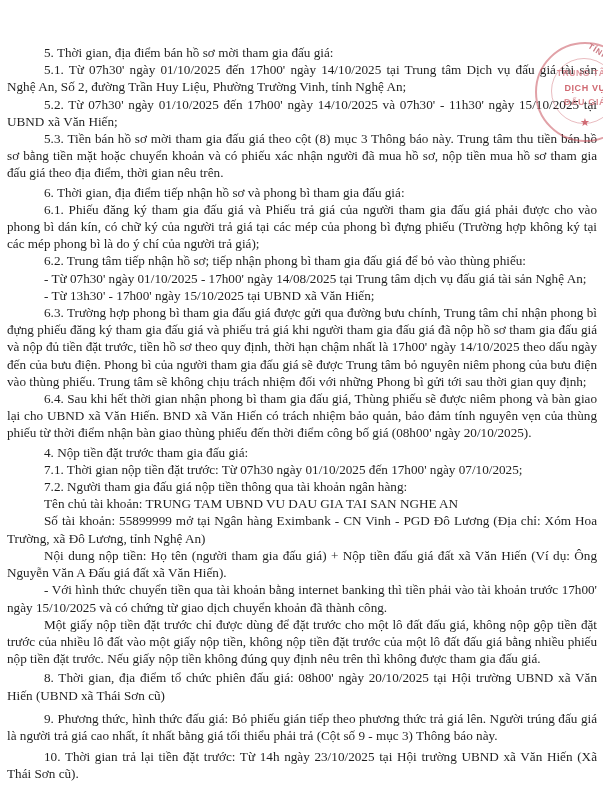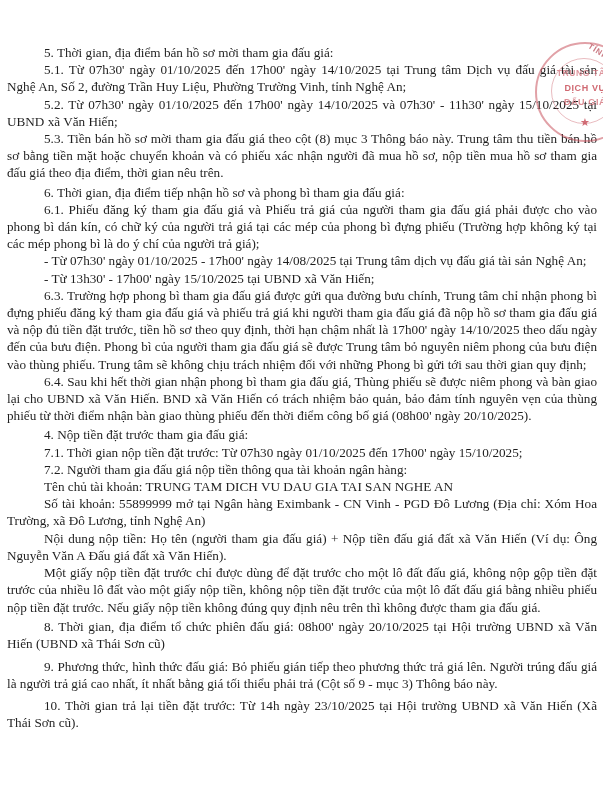--- a/index.html
+++ b/index.html
@@ -82,30 +82,32 @@
 
 <div class="page">
 
   <div class="doc-body">
       <p class="para"><span>5. Thời gian, địa điểm bán hồ sơ mời tham gia đấu giá:</span></p>
       <p class="para"><span>5.1. Từ </span><span class="b">07h30' ngày 01/10/2025 đến 17h00' ngày 14/10/2025</span><span> tại Trung tâm Dịch vụ đấu giá tài sản Nghệ An, Số 2, đường Trần Huy Liệu, Phường Trường Vinh, tỉnh Nghệ An;</span></p>
       <p class="para"><span>5.2. Từ </span><span class="b">07h30' ngày 01/10/2025 đến 17h00' ngày 14/10/2025</span><span> và </span><span class="b">07h30' - 11h30' ngày 15/10/2025</span><span> tại UBND xã Văn Hiến;</span></p>
       <p class="para"><span>5.3. Tiền bán hồ sơ mời tham gia đấu giá theo cột (8) mục 3 Thông báo này. Trung tâm thu tiền bán hồ sơ bằng tiền mặt hoặc chuyển khoản và có phiếu xác nhận người đã mua hồ sơ, nộp tiền mua hồ sơ tham gia đấu giá theo địa điểm, thời gian nêu trên.</span></p>
       <p class="para mt2"><span>6. Thời gian, địa điểm tiếp nhận hồ sơ và phong bì tham gia đấu giá:</span></p>
       <p class="para"><span>6.1. Phiếu đăng ký tham gia đấu giá và Phiếu trả giá của người tham gia đấu giá phải được cho vào phong bì dán kín, có chữ ký của người trả giá tại các mép của phong bì đựng phiếu (Trường hợp không ký tại các mép phong bì là do ý chí của người trả giá);</span></p>
+      <p class="para"><span>6.2. Trung tâm tiếp nhận hồ sơ; tiếp nhận phong bì tham gia đấu giá để bỏ vào thùng phiếu:</span></p>
       <p class="para"><span>- Từ </span><span class="b">07h30' ngày 01/10/2025 - 17h00' ngày 14/08/2025</span><span> tại Trung tâm dịch vụ đấu giá tài sản Nghệ An;</span></p>
       <p class="para"><span>- Từ </span><span class="b">13h30' - 17h00' ngày 15/10/2025</span><span> tại UBND xã Văn Hiến;</span></p>
       <p class="para"><span>6.3. Trường hợp phong bì tham gia đấu giá được gửi qua đường bưu chính, Trung tâm chỉ nhận phong bì đựng phiếu đăng ký tham gia đấu giá và phiếu trả giá khi người tham gia đấu giá đã nộp hồ sơ tham gia đấu giá và nộp đủ tiền đặt trước, tiền hồ sơ theo quy định, thời hạn chậm nhất là </span><span class="b">17h00' ngày 14/10/2025</span><span> theo dấu ngày đến của bưu điện. Phong bì của người tham gia đấu giá sẽ được Trung tâm bỏ nguyên niêm phong của bưu điện vào thùng phiếu. Trung tâm sẽ không chịu trách nhiệm đối với những Phong bì gửi tới sau thời gian quy định;</span></p>
       <p class="para"><span>6.4. Sau khi hết thời gian nhận phong bì tham gia đấu giá, Thùng phiếu sẽ được niêm phong và bàn giao lại cho UBND xã Văn Hiến. BND xã Văn Hiến có trách nhiệm bảo quản, bảo đảm tính nguyên vẹn của thùng phiếu từ thời điểm nhận bàn giao thùng phiếu đến thời điểm công bố giá (08h00' ngày 20/10/2025).</span></p>
       <p class="para mt2"><span>4. Nộp tiền đặt trước tham gia đấu giá:</span></p>
-      <p class="para"><span>7.1. Thời gian nộp tiền đặt trước: Từ </span><span class="b">07h30 ngày 01/10/2025 đến 17h00' ngày 15/10/2025;</span></p>
+      <p class="para"><span>7.1. Thời gian nộp tiền đặt trước: Từ </span><span class="b">07h30 ngày 01/10/2025 đến 17h00' ngày 07/10/2025;</span></p>
       <p class="para"><span>7.2. Người tham gia đấu giá nộp tiền thông qua tài khoản ngân hàng:</span></p>
-      <p class="para"><span>Tên chủ tài khoản: TRUNG TAM DICH VU DAU GIA TAI SAN NGHE AN</span></p>
+      <p class="para"><span>Tên chủ tài khoản: TRUNG TAM UBND VU DAU GIA TAI SAN NGHE AN</span></p>
       <p class="para"><span>Số tài khoản: </span><span class="b">55899999</span><span> mở tại Ngân hàng Eximbank - CN Vinh - PGD Đô Lương (Địa chỉ: Xóm Hoa Trường, xã Đô Lương, tỉnh Nghệ An)</span></p>
       <p class="para"><span>Nội dung nộp tiền: Họ tên (người tham gia đấu giá) + Nộp tiền đấu giá đất xã Văn Hiến (Ví dụ: Ông Nguyễn Văn A Đấu giá đất xã Văn Hiến).</span></p>
+      <p class="para"><span>- Với hình thức chuyển tiền qua tài khoản bằng internet banking thì tiền phải vào tài khoản trước </span><span class="b">17h00' ngày 15/10/2025</span><span> và có chứng từ giao dịch chuyển khoản đã thành công.</span></p>
       <p class="para"><span>Một giấy nộp tiền đặt trước chỉ được dùng để đặt trước cho một lô đất đấu giá, không nộp gộp tiền đặt trước của nhiều lô đất vào một giấy nộp tiền, không nộp tiền đặt trước của một lô đất đấu giá bằng nhiều phiếu nộp tiền đặt trước. Nếu giấy nộp tiền không đúng quy định nêu trên thì không được tham gia đấu giá.</span></p>
       <p class="para mt2"><span>8. Thời gian, địa điểm tổ chức phiên đấu giá: </span><span class="b">08h00' ngày 20/10/2025</span><span> tại Hội trường UBND xã Văn Hiến (UBND xã Thái Sơn cũ)</span></p>
       <p class="para mt6"><span>9. Phương thức, hình thức đấu giá: Bỏ phiếu gián tiếp theo phương thức trả giá lên. Người trúng đấu giá là người trả giá cao nhất, ít nhất bằng giá tối thiểu phải trả (Cột số 9 - mục 3) Thông báo này.</span></p>
       <p class="para mt4"><span>10. Thời gian trả lại tiền đặt trước: Từ </span><span class="b">14h ngày 23/10/2025</span><span> tại Hội trường UBND xã Văn Hiến (Xã Thái Sơn cũ).</span></p>
     </div>
 
   <div class="stamp">
     <div class="stamp-ring-outer"></div>
     <div class="stamp-ring-inner"></div>
     <div class="stamp-tinh">TỈNH</div>

